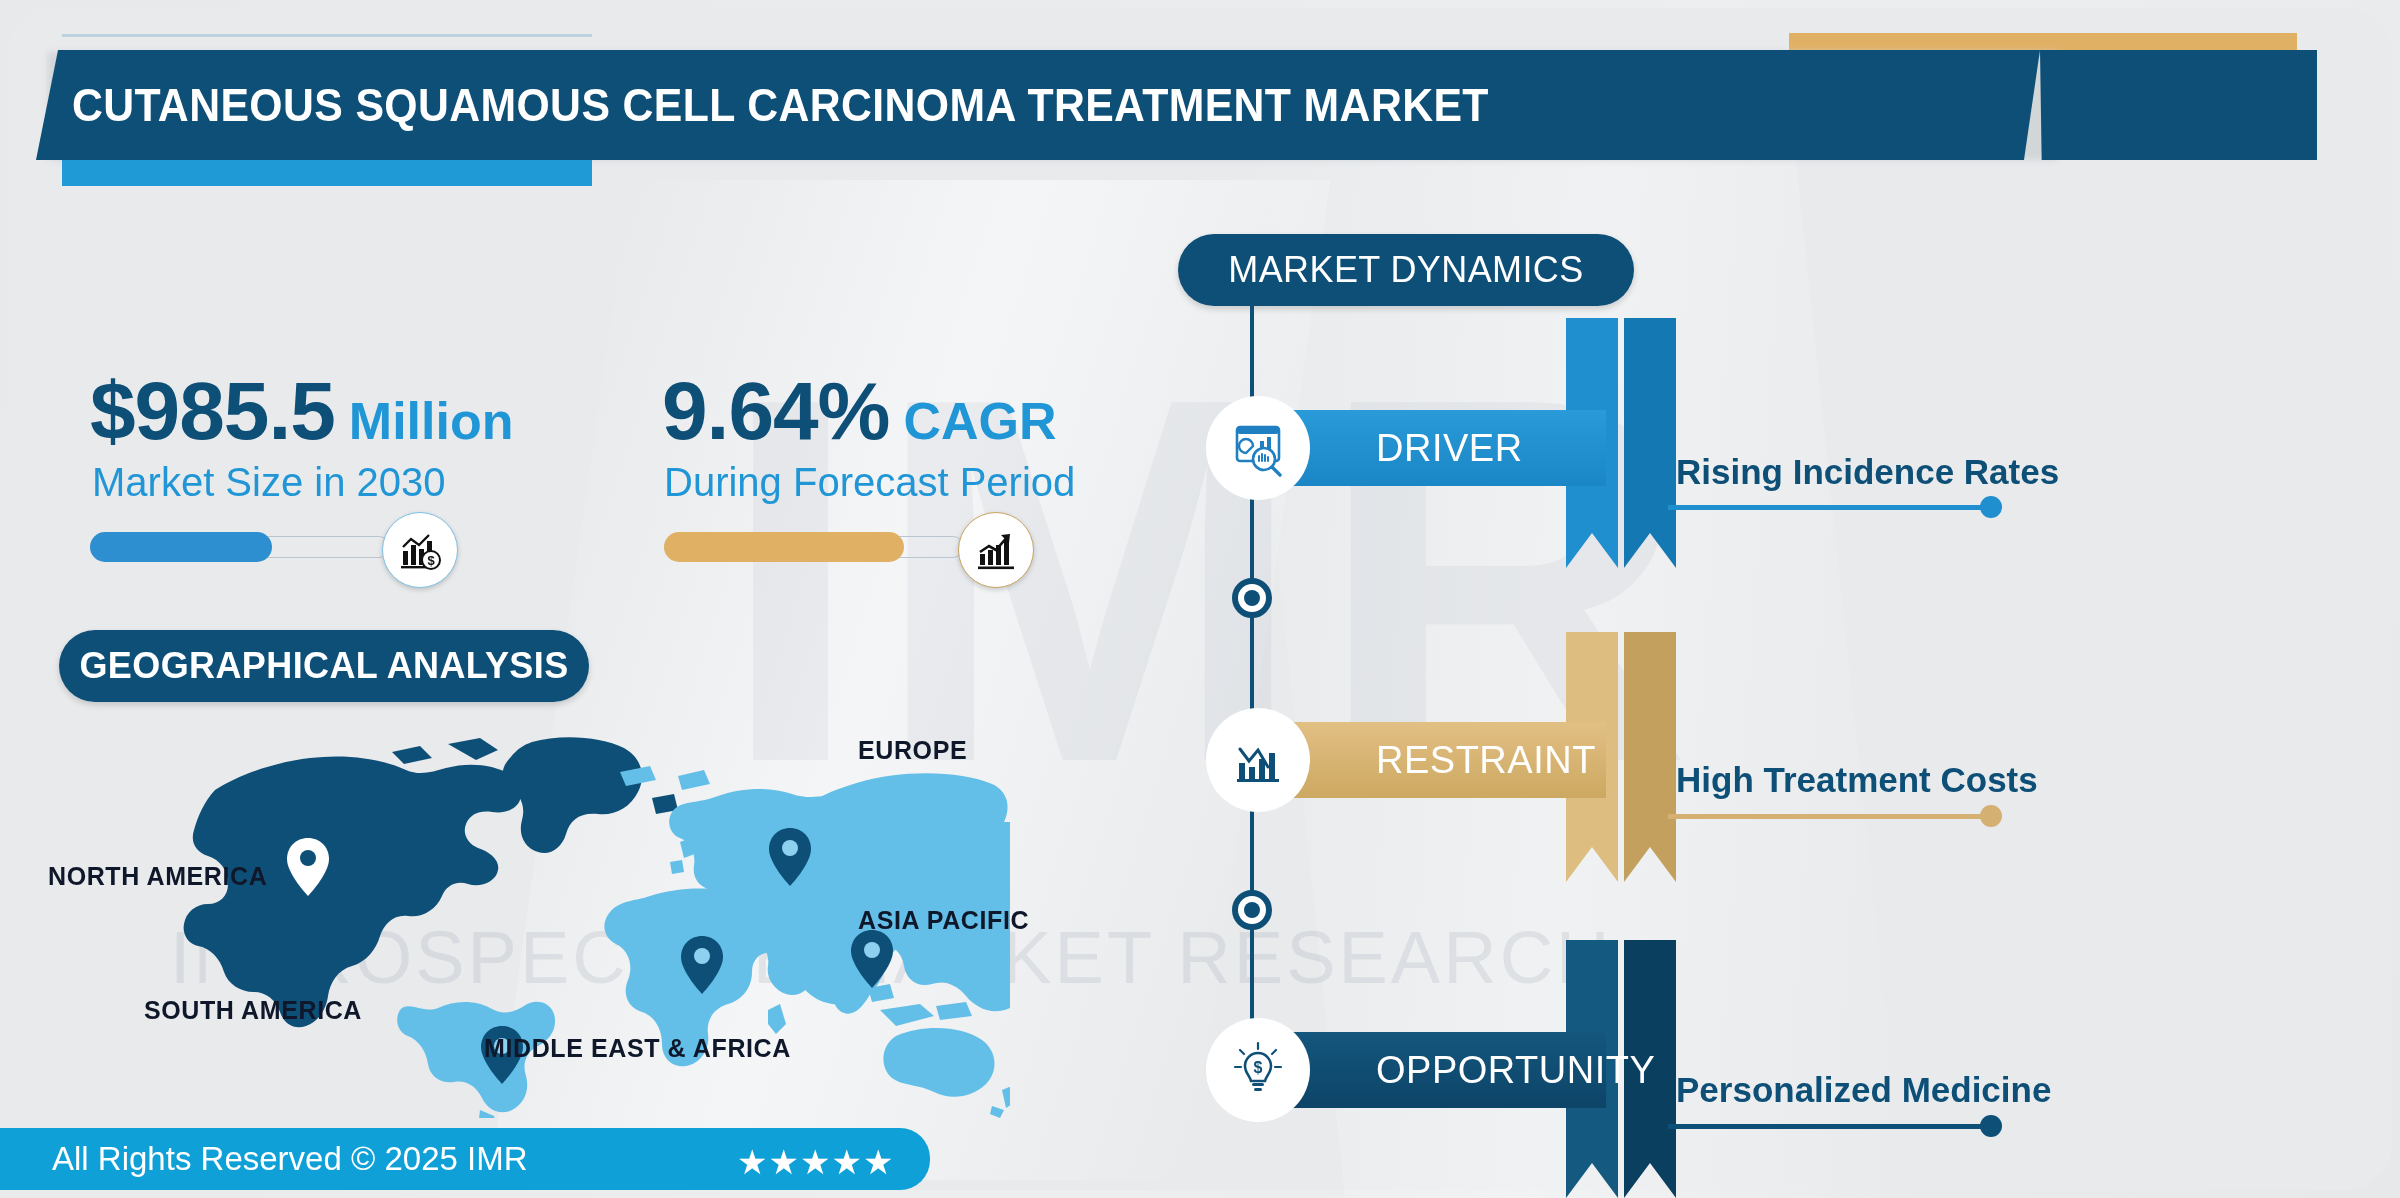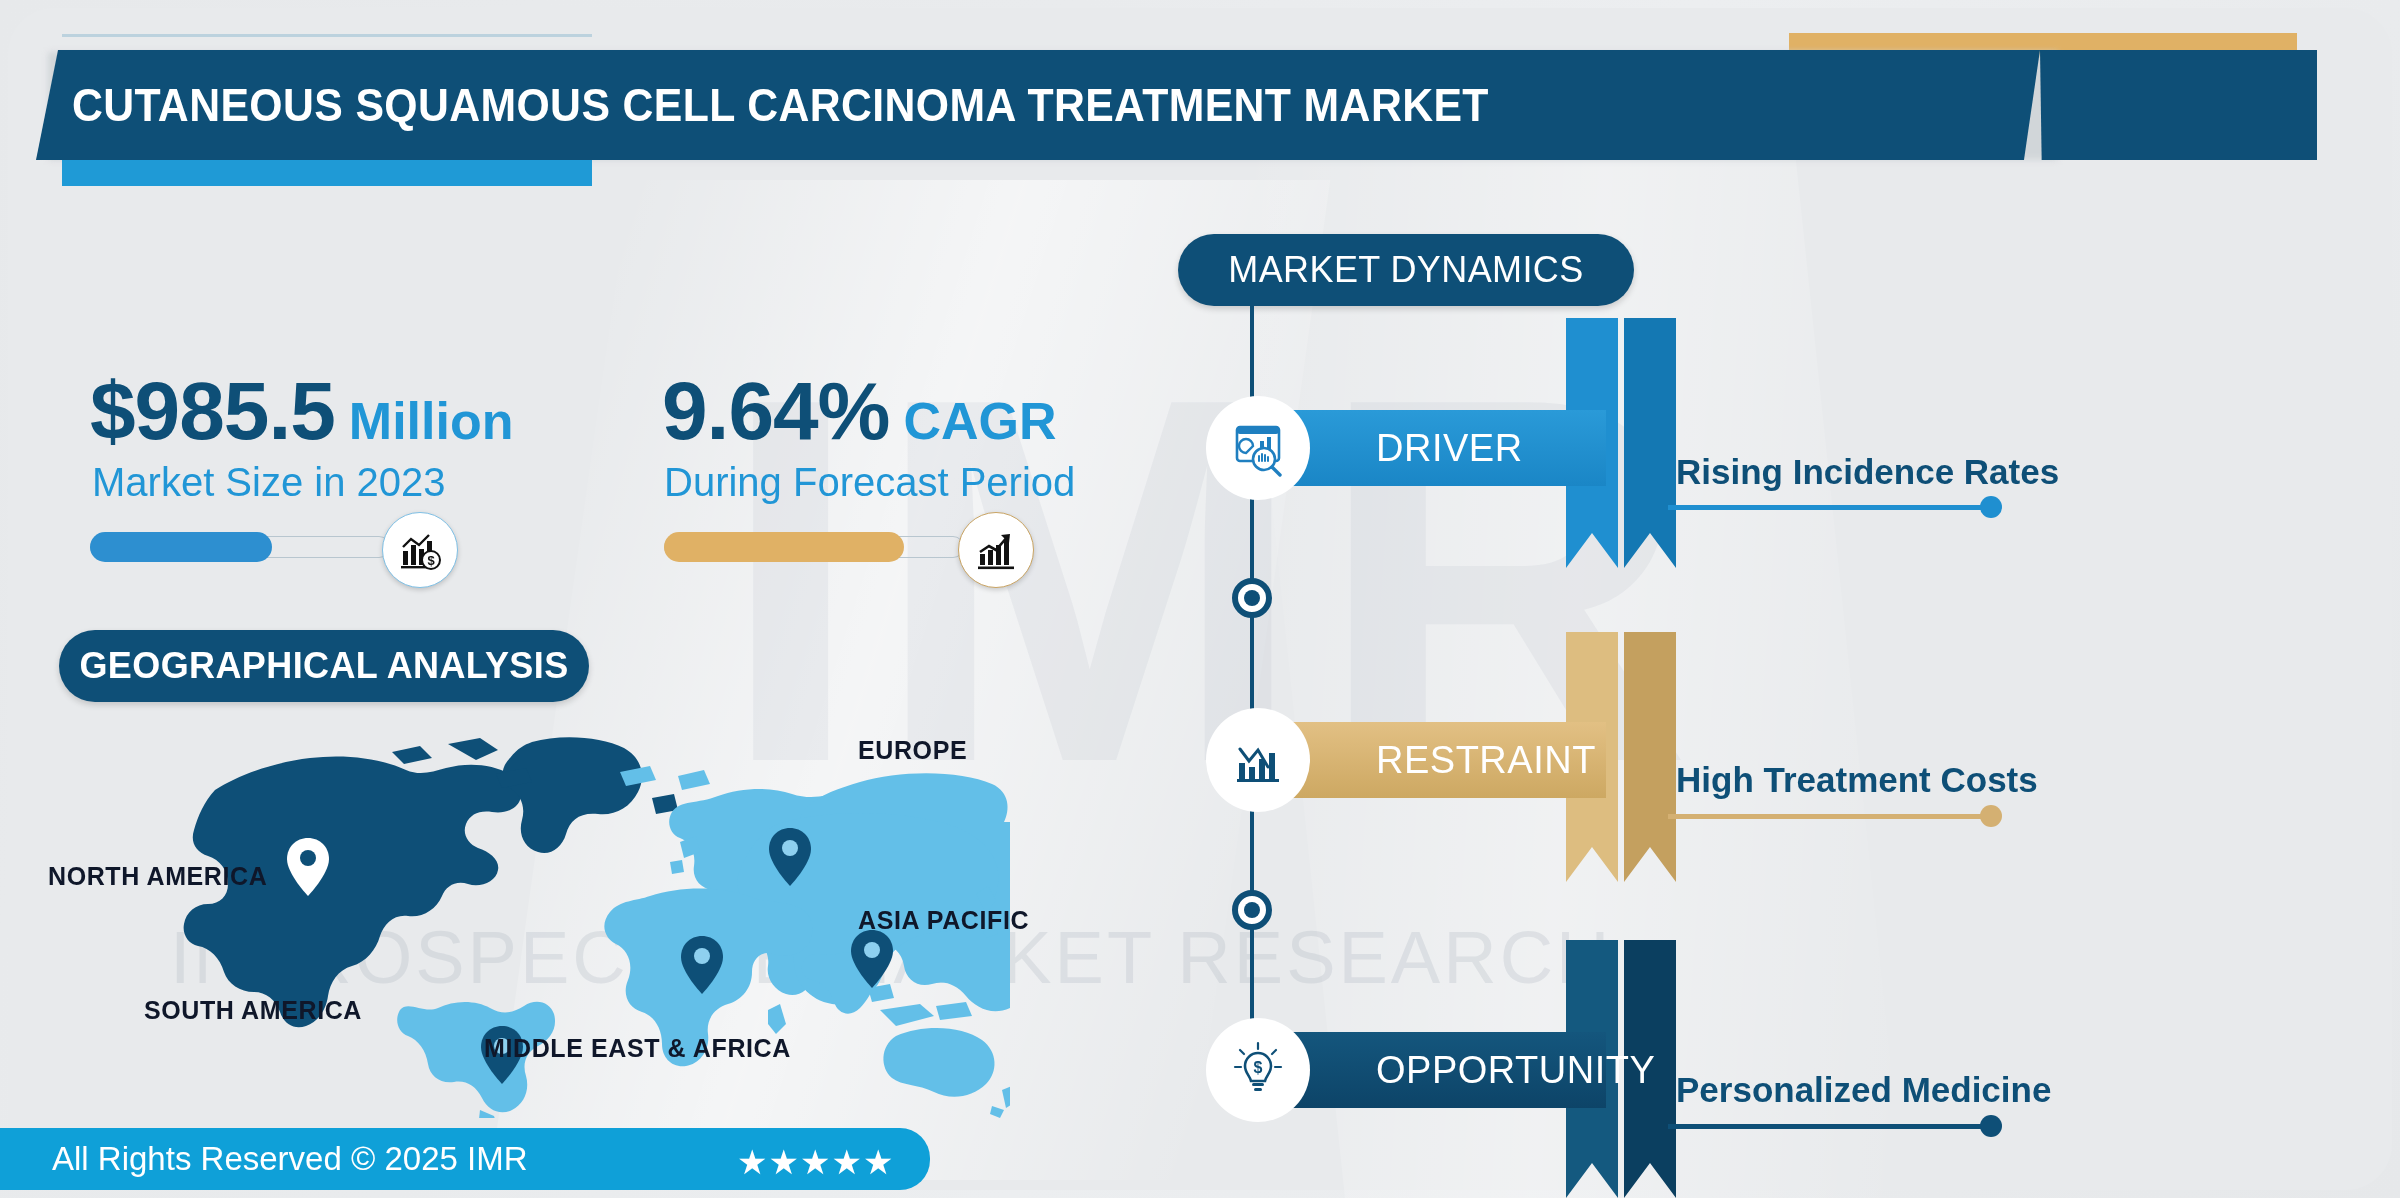--- a/index.html
+++ b/index.html
@@ -119,21 +119,21 @@
   <div class="hdr-shadow"></div>
   <div class="hdr-bar"></div>
   <div class="hdr-bar2"></div>
   <div class="hdr-title">CUTANEOUS SQUAMOUS CELL CARCINOMA TREATMENT MARKET</div>
   <div class="hdr-blue-strip"></div>
 
 
   <div class="metric-val" style="left:90px;top:370px;">
     <span class="big">$985.5</span><span class="unit">Million</span>
   </div>
-  <div class="metric-sub" style="left:92px;top:460px;">Market Size in 2023</div>
+  <div class="metric-sub" style="left:92px;top:460px;">Market Size in 2030</div>
   <div class="track" style="left:90px;top:536px;width:300px;"></div>
   <div class="fill" style="left:90px;top:532px;width:182px;background:#2d8fd0;"></div>
   <div class="badge blue" style="left:382px;top:512px;">
     <svg width="44" height="44" viewBox="0 0 44 44">
       <g fill="#111">
         <rect x="5" y="23" width="5" height="14"></rect>
         <rect x="13" y="17" width="5" height="20"></rect>
         <rect x="21" y="21" width="5" height="16"></rect>
         <rect x="29" y="13" width="5" height="24"></rect>
         <path d="M5 19 L13 11 L21 17 L31 7" stroke="#111" stroke-width="2.4" fill="none"></path>

